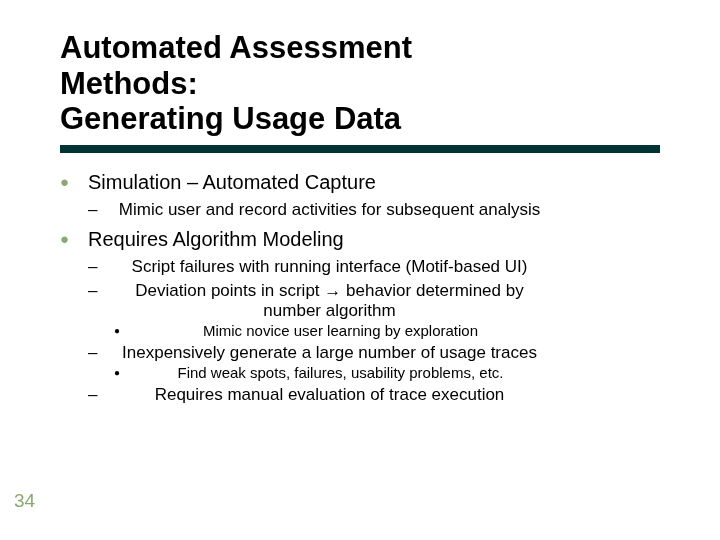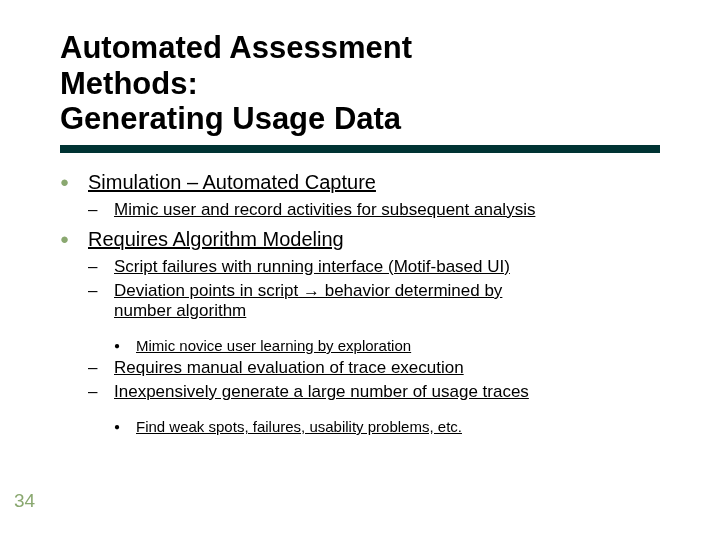--- a/index.html
+++ b/index.html
@@ -2,26 +2,26 @@
 <html><head>
 <meta charset="utf-8">
 <style>
   * { margin: 0; padding: 0; box-sizing: border-box; }
   html, body { width: 720px; height: 540px; background: #fff; font-family: Arial, Helvetica, sans-serif; }
   .slide { width: 593px; height: 540px; position: relative; padding: 30px 48px 0 60px; }
   .title { font-size: 31px; font-weight: bold; color: #000; line-height: 1.15; margin-bottom: 8px; }
   .title-rule { height: 8px; background: #003333; width: 600px; margin-bottom: 18px; }
   .content { font-size: 17px; color: #000; }
   .lvl1 { list-style: none; margin-top: 10px; }
-  .lvl1 > li { position: relative; padding-left: 28px; margin-bottom: 8px; font-size: 20px; text-decoration: underline; }
+  .lvl1 > li { position: relative; padding-left: 28px; margin-bottom: 8px; font-size: 20px; }
   .lvl1 > li::before { content: "●"; position: absolute; left: 0; top: 2px; color: #8aa870; font-size: 15px; }
   .lvl2 { list-style: none; margin-top: 6px; }
-  .lvl2 > li { position: relative; padding-left: 26px; margin-bottom: 4px; font-size: 17px; }
+  .lvl2 > li { position: relative; padding-left: 26px; margin-bottom: 4px; font-size: 17px; text-align: center; }
   .lvl2 > li::before { content: "–"; position: absolute; left: 0; top: 0; color: #000; font-size: 17px; }
-  .lvl3 { list-style: none; margin-top: 16px; }
+  .lvl3 { list-style: none; margin-top: 1px; }
   .lvl3 > li { position: relative; padding-left: 22px; margin-bottom: 4px; font-size: 15px; }
   .lvl3 > li::before { content: "●"; position: absolute; left: 0; top: 3px; color: #000; font-size: 10px; }
   .page-num { position: absolute; left: 14px; bottom: 28px; font-size: 19px; color: #8aa870; }
 </style>
 </head>
 <body>
 
 <div class="slide">
   <div class="title">
     <span>Automated Assessment Methods:</span><br>
@@ -46,28 +46,28 @@
         </li>
         <li>
           <span>Deviation points in script </span><span>→</span><span> behavior determined by number algorithm</span>
           <ul class="lvl3">
             <li>
               <span>Mimic novice user learning by exploration</span>
             </li>
           </ul>
         </li>
         <li>
-          <span>Requires manual evaluation of trace execution</span>
-        </li>
-        <li>
           <span>Inexpensively generate a large number of usage traces</span>
           <ul class="lvl3">
             <li>
               <span>Find weak spots, failures, usability problems, etc.</span>
             </li>
           </ul>
+        </li>
+        <li>
+          <span>Requires manual evaluation of trace execution</span>
         </li>
       </ul>
     </li>
   </ul>
 
   <div class="page-num">34</div>
 </div>
 
 </body></html>

